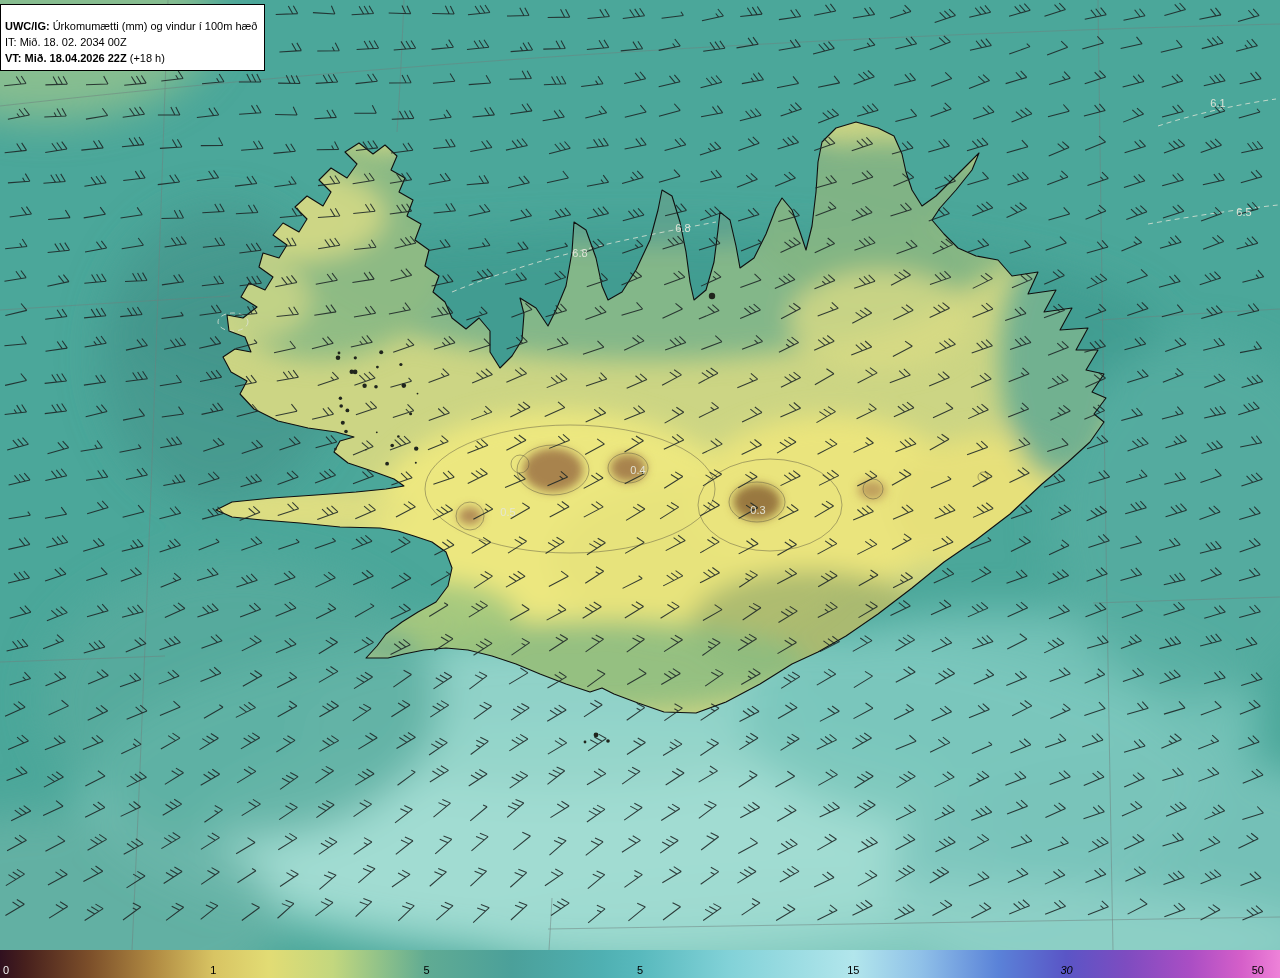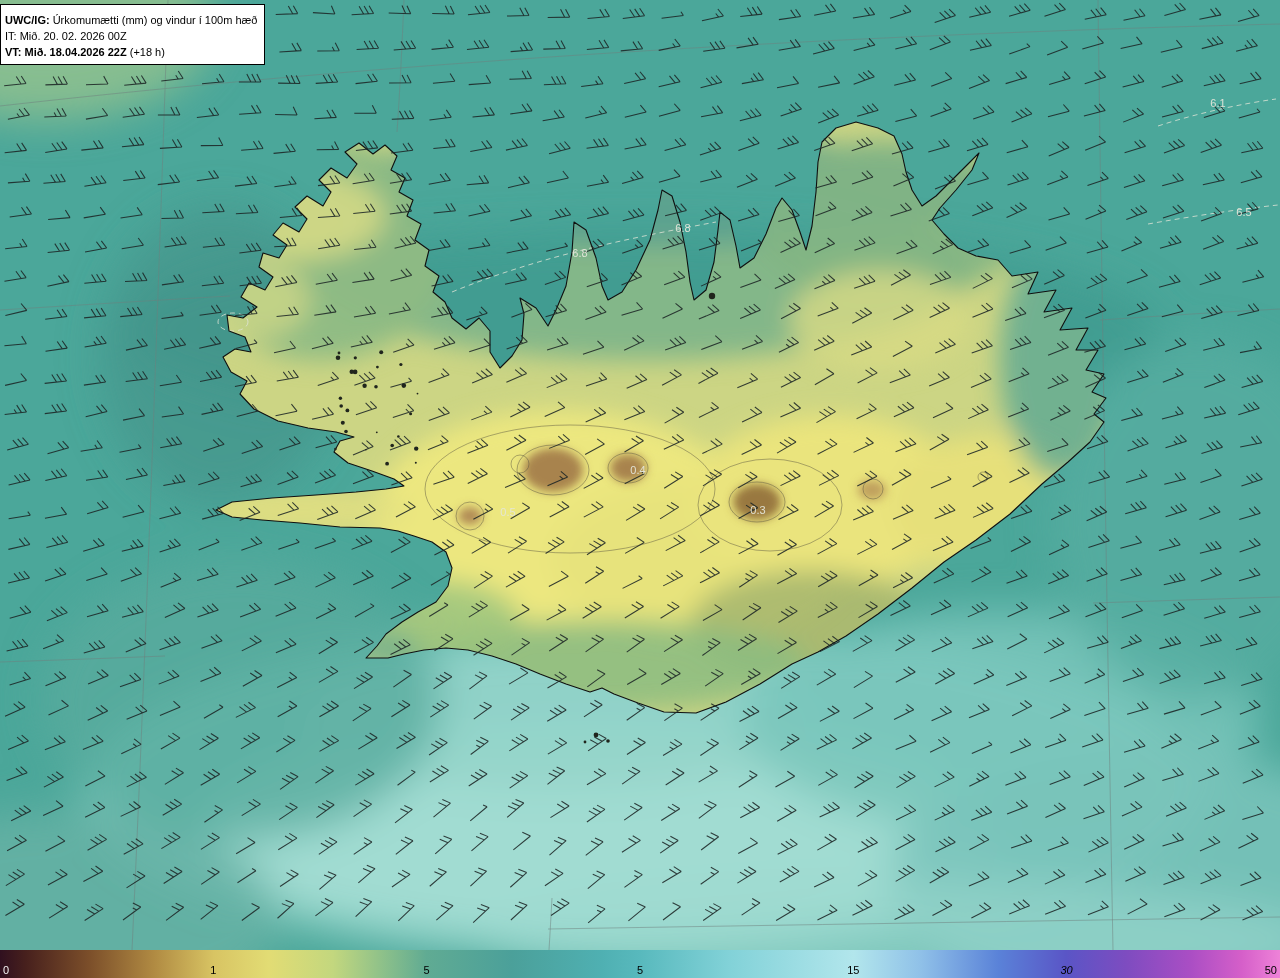--- a/index.html
+++ b/index.html
@@ -1,21 +1,21 @@
 <!DOCTYPE html>
 <html><head>
 <meta charset="utf-8">
 <style>
   html,body{margin:0;padding:0;background:#fff;font-family:"Liberation Sans",sans-serif;}
   .stage{position:relative;width:1280px;height:978px;overflow:hidden;background:#4ba79a;}
   #map-svg{position:absolute;top:0;left:0;display:block;}
   .title-box{
     position:absolute;top:4px;left:0;z-index:10;
     background:#ffffff;border:1px solid #000;
-    padding:8px 7px 3px 4px;font-size:11px;line-height:1.45;color:#000;white-space:nowrap;
+    padding:14px 7px 3px 4px;font-size:11px;line-height:1.45;color:#000;white-space:nowrap;
   }
   .title-box .b{font-weight:bold;}
   .colorbar{position:absolute;left:0;bottom:0;width:1280px;height:28px;z-index:9;}
   .colorbar .tick{position:absolute;bottom:2px;font-size:11px;color:#000;transform:translateX(-50%);}
   .colorbar .tick.first{transform:none;}
   .colorbar .tick.last{transform:none;}
   .colorbar .tick.light{color:#f2f2f2;}
   
   .graticule path{fill:none;stroke:#70807d;stroke-width:1;opacity:.5;}
   .coast{fill:none;stroke:#101010;stroke-width:1.1;stroke-linejoin:round;}
@@ -1091,27 +1091,27 @@
         <text x="1218" y="107" class="contour-label">6.1</text>
         <text x="1244" y="216" class="contour-label">6.5</text>
         <text x="508" y="516" class="contour-label">0.5</text>
         <text x="638" y="474" class="contour-label">0.4</text>
         <text x="758" y="514" class="contour-label">0.3</text>
       </g>
   </svg>
 
   <div class="title-box">
     <div><span class="b">UWC/IG:</span><span> Úrkomumætti (mm) og vindur í 100m hæð</span></div>
-    <div>IT: Mið. 20. 02. 2026 00Z</div>
+    <div>IT: Mið. 18. 02. 2034 00Z</div>
     <div><span class="b">VT: Mið. 18.04.2026 22Z</span><span> (+18 h)</span></div>
   </div>
 
   <div class="colorbar" id="colorbar" style="background: linear-gradient(to right, rgb(48, 16, 31) 0%, rgb(71, 32, 29) 2%, rgb(124, 79, 42) 7%, rgb(176, 138, 66) 12%, rgb(216, 196, 99) 16.7%, rgb(226, 220, 116) 21%, rgb(195, 215, 126) 26%, rgb(140, 192, 138) 30%, rgb(96, 171, 147) 33.3%, rgb(75, 160, 154) 40%, rgb(79, 176, 178) 47%, rgb(88, 185, 189) 50%, rgb(130, 210, 216) 57%, rgb(178, 230, 236) 66.7%, rgb(143, 192, 232) 72%, rgb(90, 130, 216) 78%, rgb(90, 85, 198) 83.3%, rgb(126, 76, 192) 88%, rgb(170, 78, 196) 93%, rgb(213, 95, 201) 97%, rgb(238, 130, 216) 100%);">
       <span class="tick light first" style="left: 3px;">0</span>
       <span class="tick" style="left: 16.67%;">1</span>
       <span class="tick" style="left: 33.33%;">5</span>
       <span class="tick" style="left: 50%;">5</span>
       <span class="tick" style="left: 66.67%; text-align: center;">15</span>
       <span class="tick" style="left: 83.33%; font-style: italic;">30</span>
-      <span class="tick last" style="right: 3px;">50</span>
+      <span class="tick last" style="right: 16px;">50</span>
     </div>
 
 </div>
 
 </body></html>

